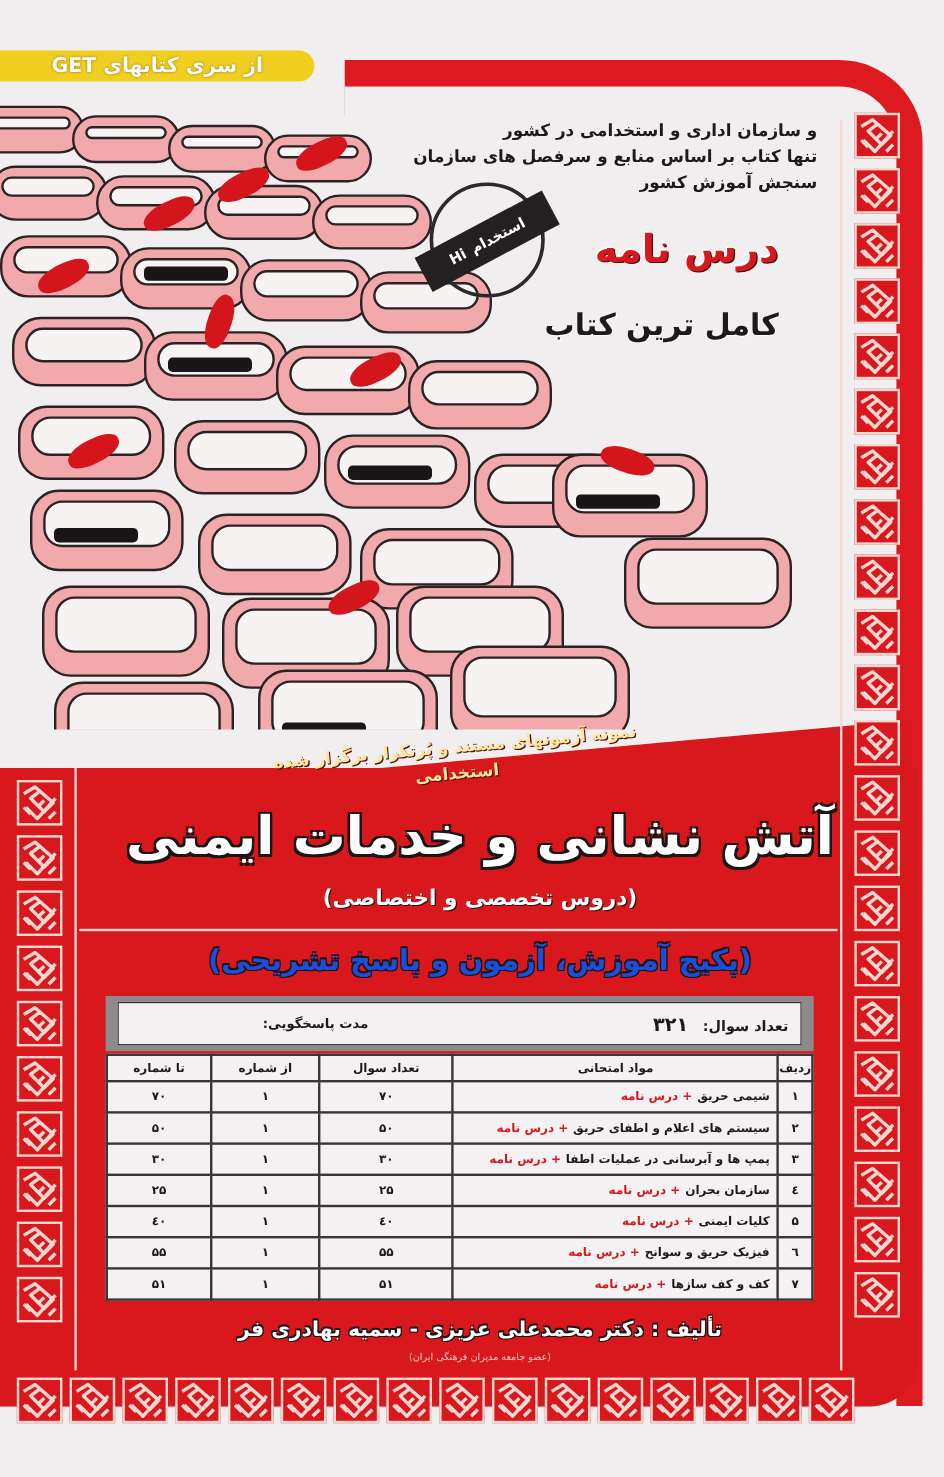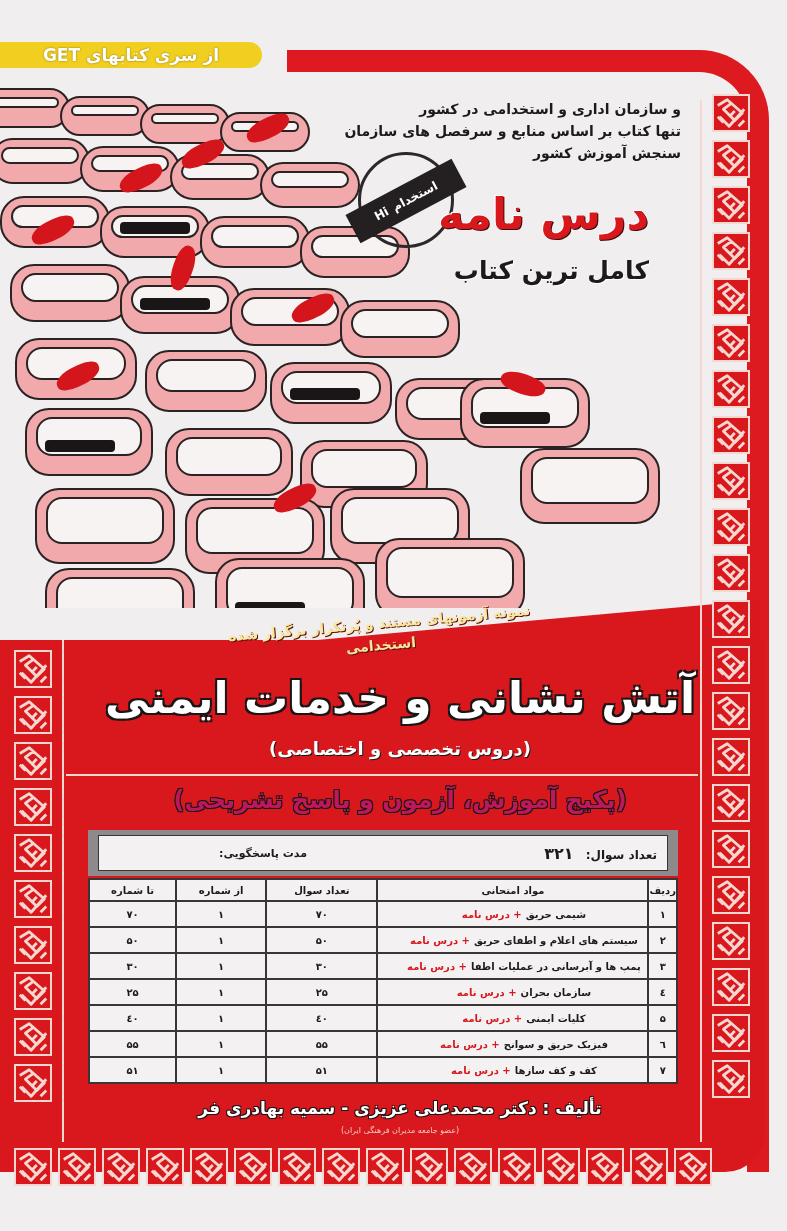--- a/index.html
+++ b/index.html
@@ -47,54 +47,54 @@
 
   .tagline { position: absolute; right: 106px; top: 98px; width: 370px; direction: rtl; text-align: right;
     font-weight: bold; font-size: 14px; line-height: 22px; color: #1d1a1b; }
 
   .stamp { position: absolute; left: 358px; top: 152px; width: 96px; height: 96px; border-radius: 50%;
     border: 3px solid #2d2829; background: transparent; }
   .stamp-band { position: absolute; left: 346px; top: 185px; width: 120px; height: 32px;
     background: #242021; transform: rotate(-28deg); color: #fff; font-size: 12px; font-weight: bold;
     display: flex; align-items: center; justify-content: center; gap: 6px; direction: rtl; }
 
-  .brand { position: absolute; right: 138px; top: 188px; color: #d8181d; font-weight: bold; font-size: 44px;
+  .brand { position: absolute; right: 138px; top: 188px; color: #d8181d; font-weight: bold; font-size: 32px;
     direction: rtl; text-shadow: 1px 1px 0 #3b0a0b, -1px -1px 0 #fff; }
   .brand-sub { position: absolute; right: 138px; top: 256px; color: #1d1a1b; font-weight: bold; font-size: 25px;
     direction: rtl; text-shadow: 1px 1px 0 #fff; }
 
   .exam-note { position: absolute; left: 215px; top: 612px; width: 330px; color: #f8e79c; font-weight: bold;
     font-size: 14px; direction: rtl; text-align: center; transform: rotate(-5deg); line-height: 22px;
     text-shadow: 1px 1px 0 #5a0b0c; }
 
   .title { position: absolute; left: 100px; top: 672px; width: 600px; text-align: center; direction: rtl;
     color: #fff; font-weight: bold; font-size: 44px;
     text-shadow: 2px 2px 0 #1a1516, -2px -2px 0 #1a1516, 2px -2px 0 #1a1516, -2px 2px 0 #1a1516; }
   .subtitle { position: absolute; left: 100px; top: 738px; width: 600px; text-align: center; direction: rtl;
     color: #fff; font-weight: bold; font-size: 18px; text-shadow: 1px 1px 0 #1a1516; }
   .package { position: absolute; left: 100px; top: 786px; width: 600px; text-align: center; direction: rtl;
-    color: #be185d; font-weight: bold; font-size: 24px;
+    color: #1d4ed8; font-weight: bold; font-size: 24px;
     text-shadow: 1px 1px 0 #1a1516, -1px -1px 0 #1a1516, 1px -1px 0 #1a1516, -1px 1px 0 #1a1516; }
 
   
   .info { position: absolute; left: 88px; top: 830px; width: 590px; height: 46px; background: #8e8a8b;
     padding: 5px 10px; }
   .info-inner { width: 100%; height: 100%; background: #f3f1f2; border: 1px solid #3b3536;
     display: flex; direction: rtl; align-items: center; justify-content: space-between; padding: 0 10px; }
   .info-count { font-size: 12px; font-weight: bold; color: #1d1a1b; }
   .info-count b { font-size: 16px; margin-right: 8px; margin-top: 16px; }
   .info-duration { font-size: 11px; font-weight: bold; color: #1d1a1b; margin-left: 110px; }
 
   
   table.subjects { position: absolute; left: 88px; top: 878px; width: 590px; border-collapse: collapse;
     direction: rtl; background: #f3f1f2; font-size: 10px; }
   table.subjects th, table.subjects td { border: 2px solid #3b3536; height: 26px; text-align: center;
     color: #1d1a1b; font-weight: bold; }
   table.subjects th { height: 22px; }
-  table.subjects td.subject { text-align: center; padding-right: 6px; padding-left: 28px; }
+  table.subjects td.subject { text-align: right; padding-right: 6px; padding-left: 28px; }
   .tag { color: #d8181d; margin-right: 4px; }
   .c-row { width: 27px; }
   .c-subj { width: 271px; }
 
   .authors { position: absolute; left: 100px; top: 1098px; width: 600px; text-align: center; direction: rtl;
     color: #fff; font-weight: bold; font-size: 17px;
     text-shadow: 1px 1px 0 #1a1516, -1px -1px 0 #1a1516, 1px -1px 0 #1a1516, -1px 1px 0 #1a1516; }
   .affil { position: absolute; left: 100px; top: 1126px; width: 600px; text-align: center; direction: rtl;
     color: #f5c9c4; font-size: 8px; }
 </style>

